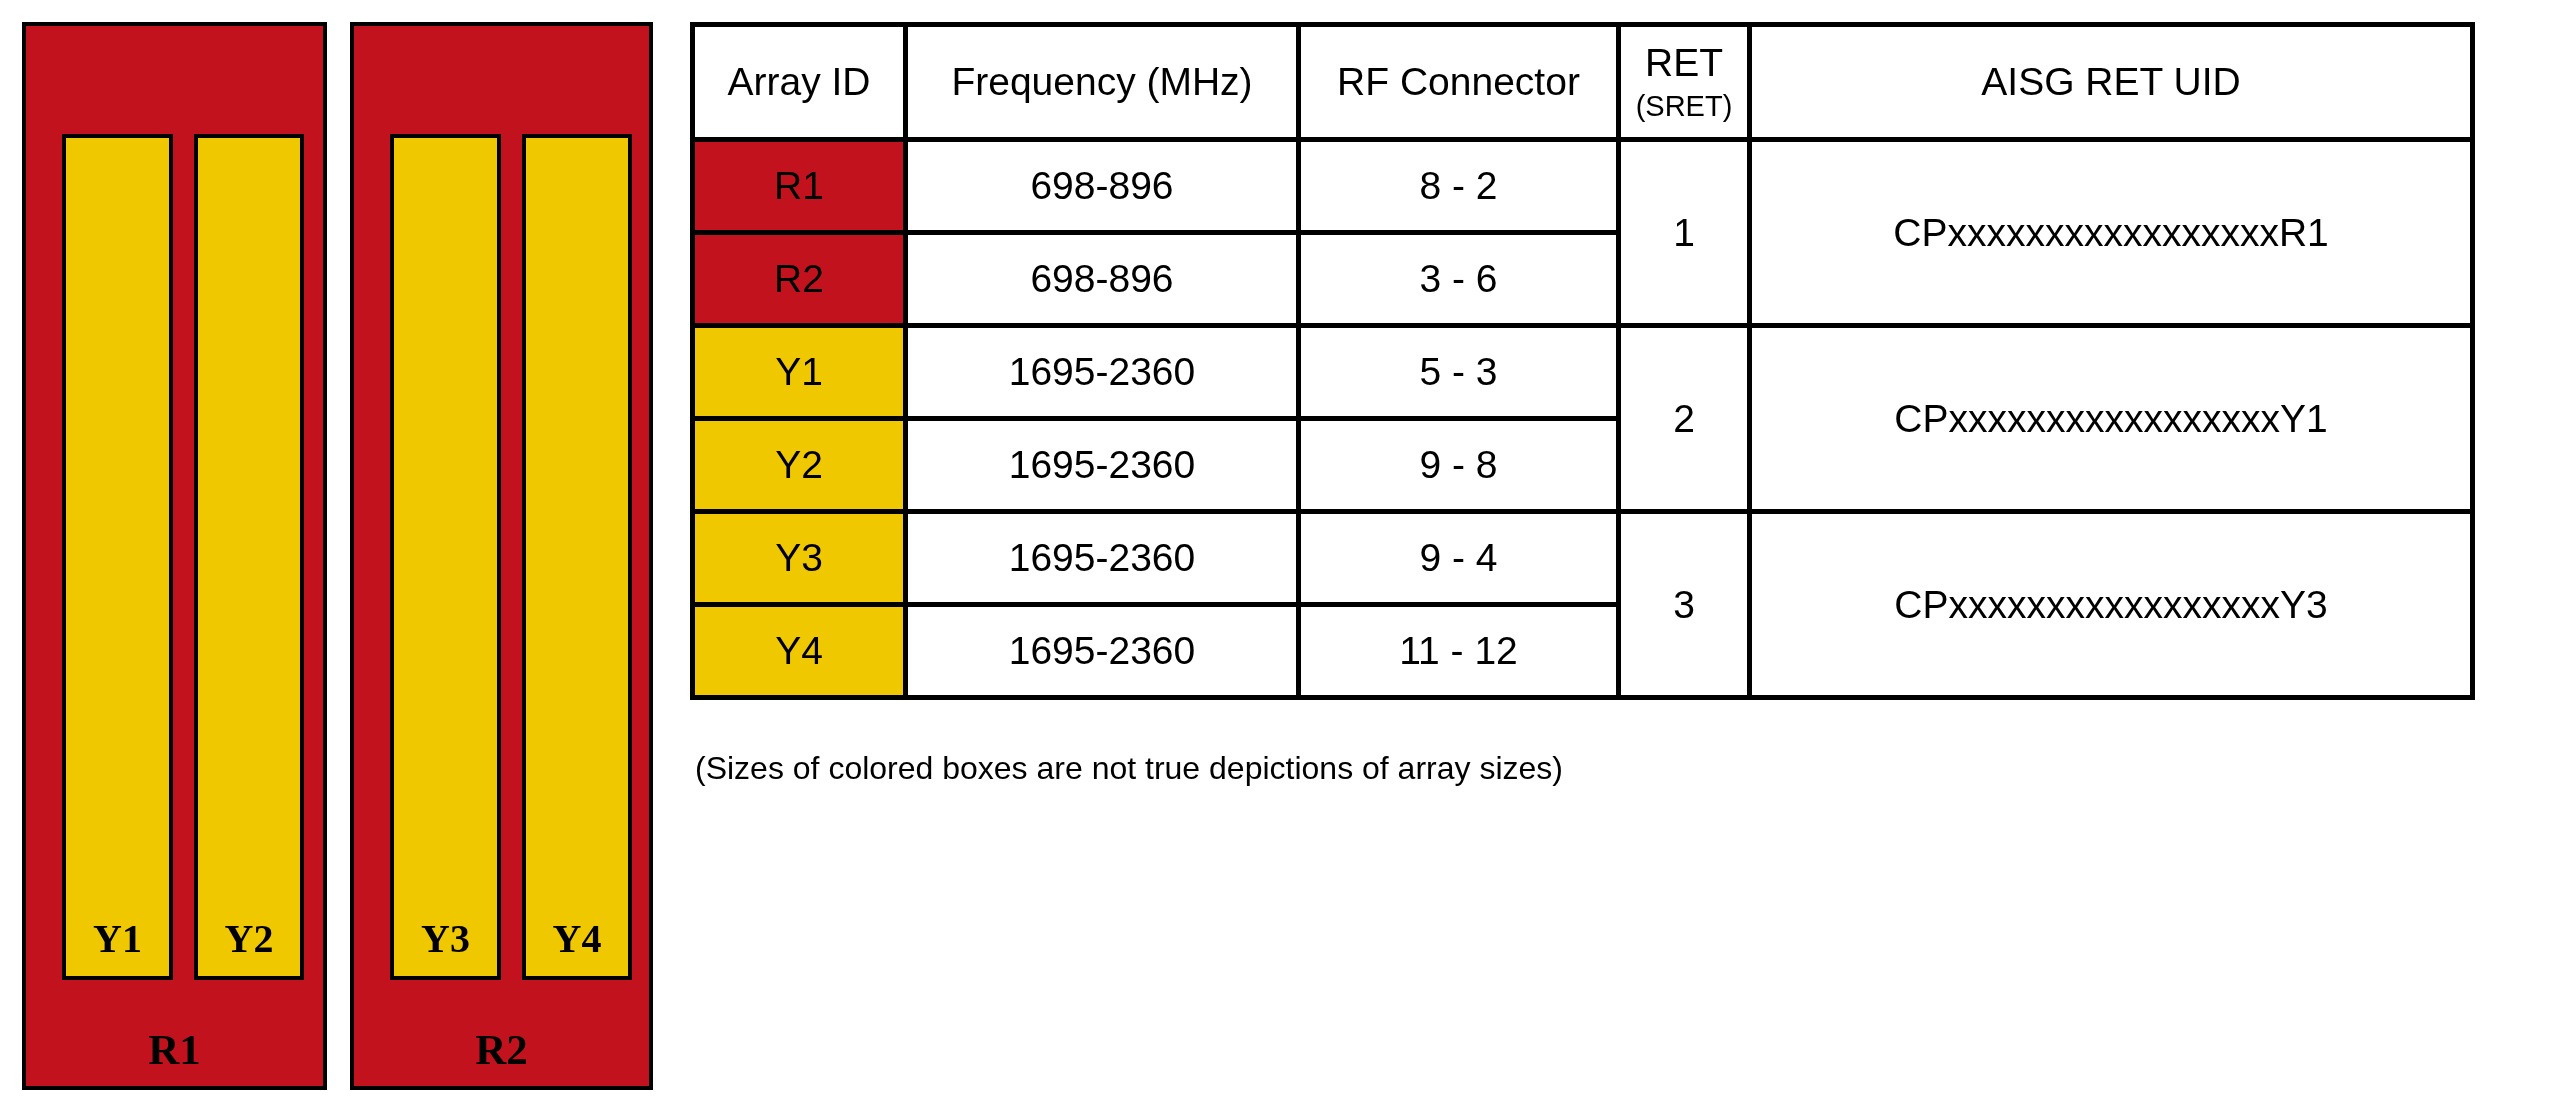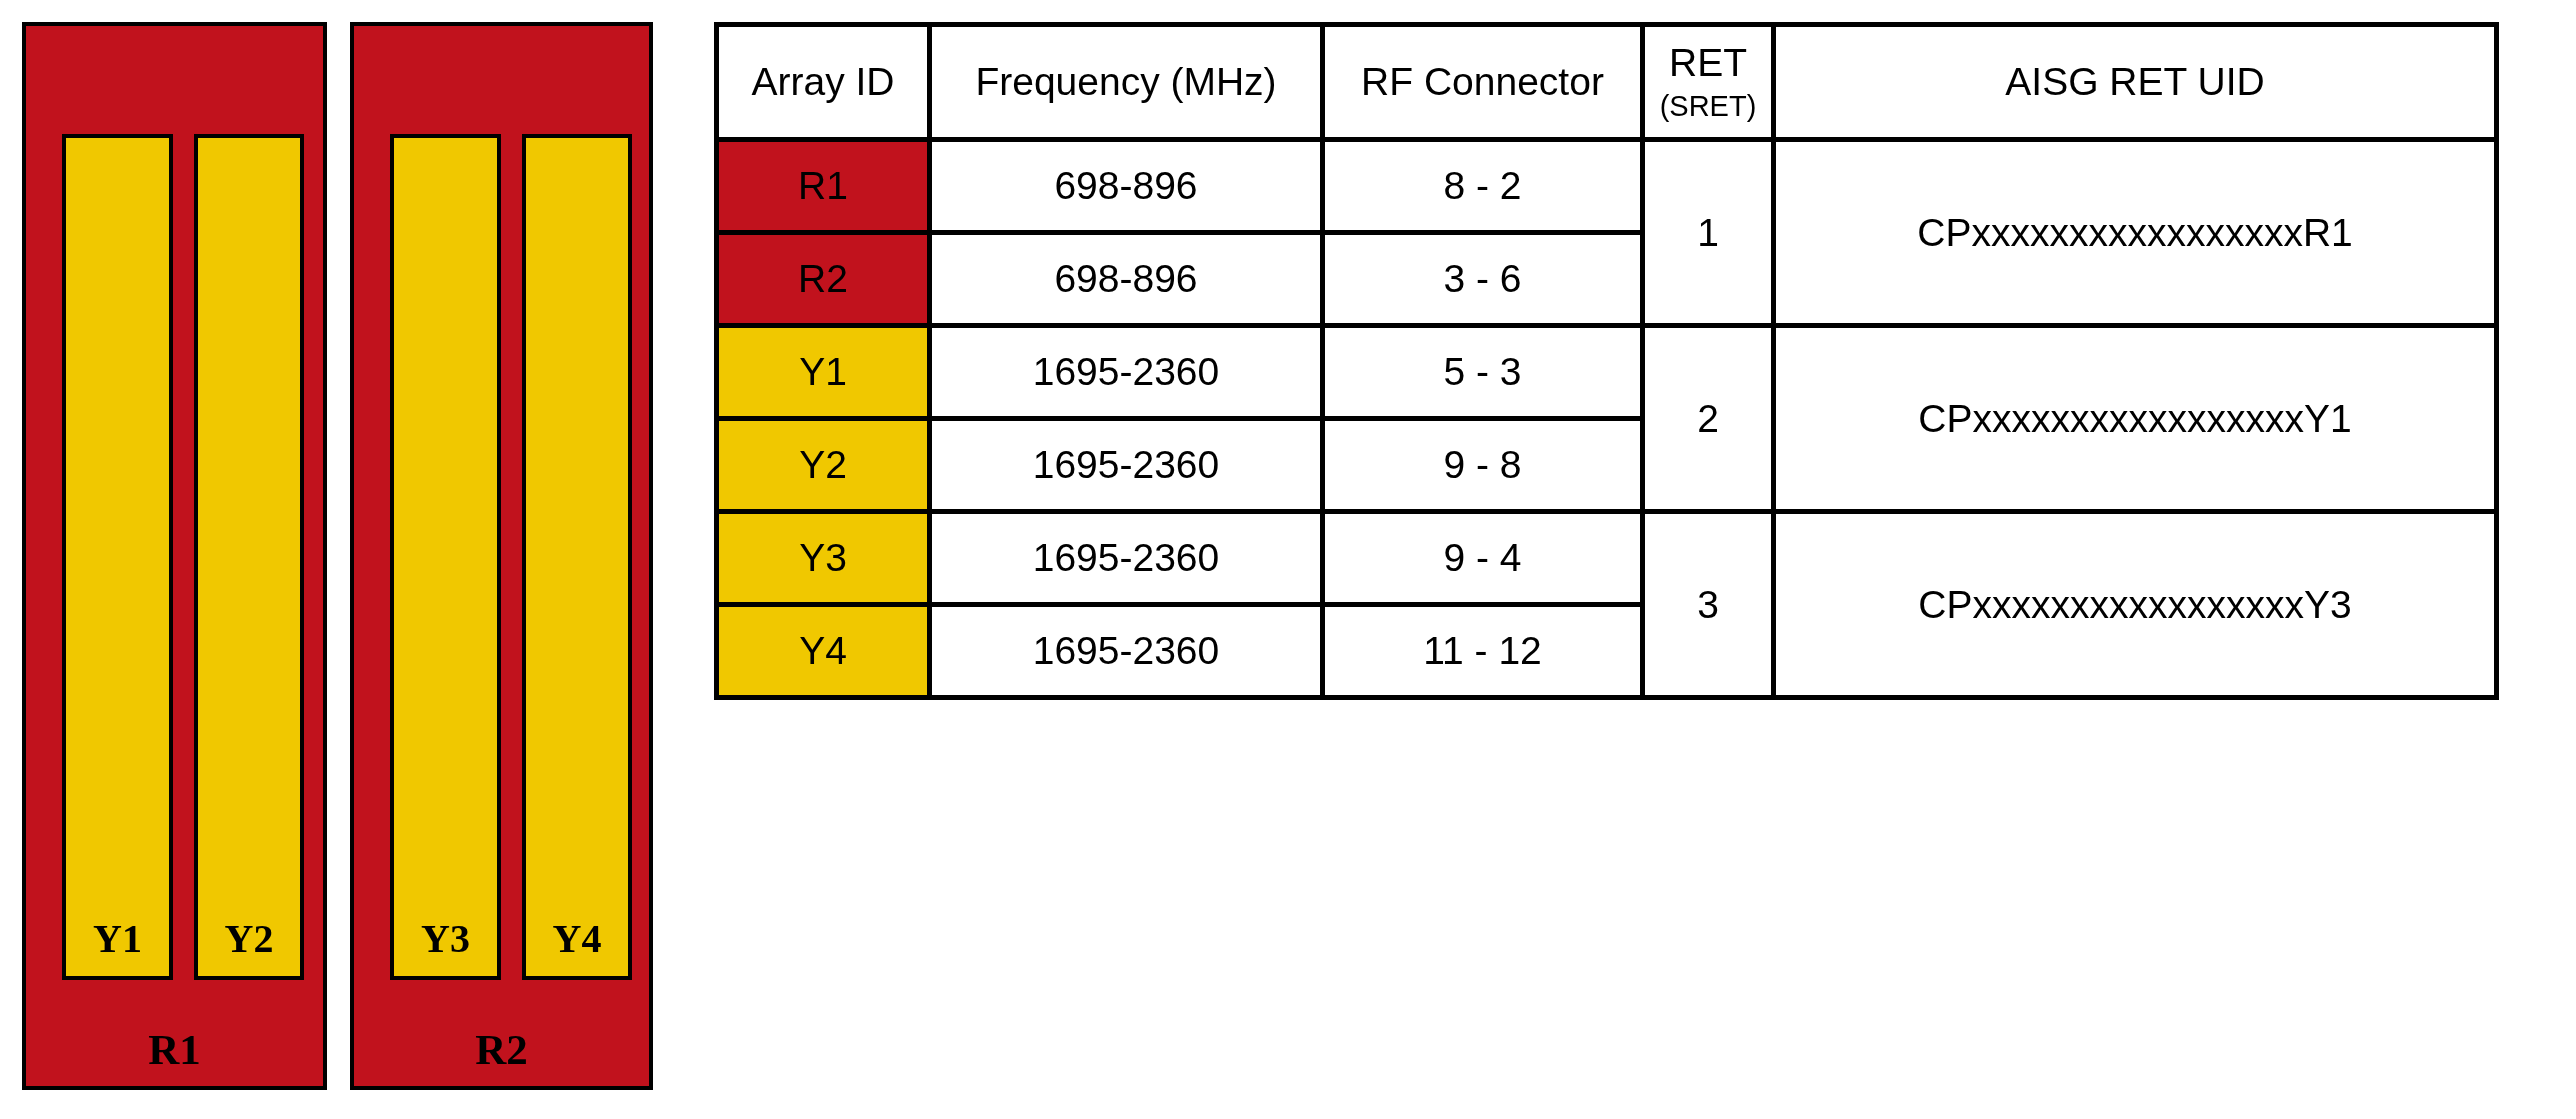--- a/index.html
+++ b/index.html
@@ -69,21 +69,20 @@
   .spec-table {
     position: absolute;
     left: 690px;
     top: 22px;
     border-collapse: collapse;
     table-layout: fixed;
     width: 1780px;
     font-family: "Liberation Sans", sans-serif;
     font-size: 39px;
     color: var(--color-text);
-    margin-left: 24px;
   }
   .spec-table th, .spec-table td {
     border: 5px solid var(--color-border);
     text-align: center;
     vertical-align: middle;
     background: var(--color-background);
     font-weight: 400;
     padding: 0;
   }
   .spec-table thead tr { height: 115px; }
@@ -185,15 +184,16 @@
         <td rowspan="2">CPxxxxxxxxxxxxxxxxxY3</td>
       </tr>
       <tr>
         <td class="cell-yellow">Y4</td>
         <td>1695-2360</td>
         <td>11 - 12</td>
       </tr>
     </tbody>
   </table>
 
+  <div class="note">(Sizes of colored boxes are not true depictions of array sizes)</div>
 
 </div>
 
 
 </body></html>

